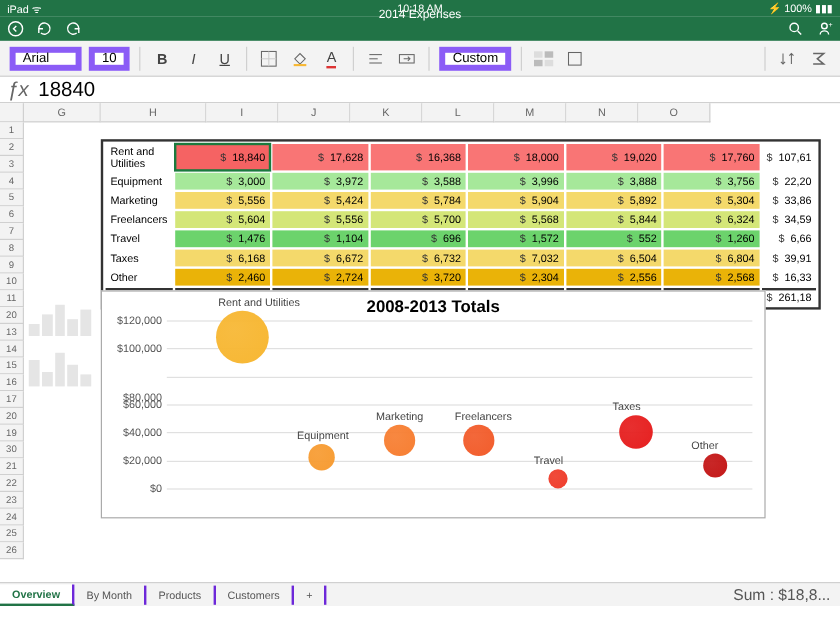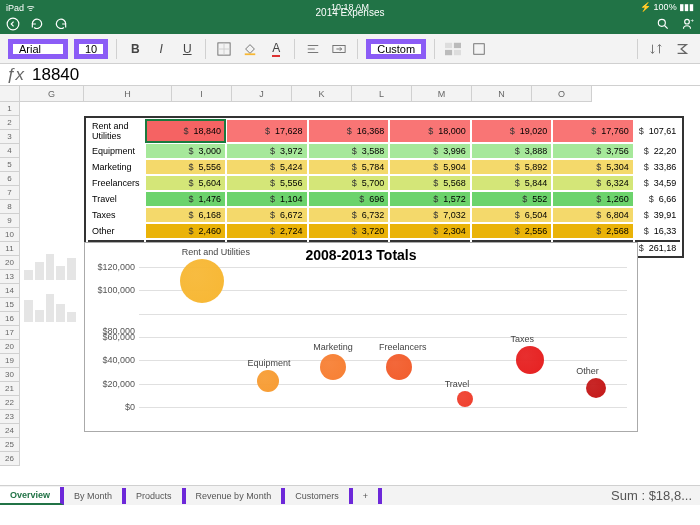--- a/index.html
+++ b/index.html
@@ -41,21 +41,21 @@
   .sel-cell { background: #f56363 !important; outline: 2px solid #1a7a3e; outline-offset: -1px; }
   .totalcol { text-align: right; padding-left: 10px; }
   .chartbox { position: absolute; left: 84px; top: 156px; width: 554px; height: 190px; border: 1px solid #aaa; background: #fff; }
   .chart-title { text-align: center; font-size: 14px; font-weight: 600; padding: 4px; }
   .chart-area { position: relative; height: 160px; margin-left: 54px; }
   .ylabel { position: absolute; left: -54px; width: 50px; text-align: right; font-size: 9px; color: #555; }
   .gridline { position: absolute; left: 0; right: 10px; height: 1px; background: #e0e0e0; }
   .bubble { position: absolute; border-radius: 50%; }
   .blabel { position: absolute; font-size: 9px; color: #444; white-space: nowrap; }
   .sheet-tabs { position: absolute; bottom: 0; left: 0; right: 0; height: 20px; background: #f3f3f3; border-top: 1px solid #d0d0d0; display: flex; align-items: center; }
-  .sheet-tabs .stab { padding: 3px 10px; font-size: 9px; color: #555; border-right: 4px solid #6d28d9; }
+  .sheet-tabs .stab { padding: 3px 10px; font-size: 9px; color: #555; border-right: 2px solid #6d28d9; }
   .sheet-tabs .stab.active { background: #fff; color: #217346; font-weight: 600; border-bottom: 2px solid #217346; }
   .sheet-tabs .sumbox { margin-left: auto; padding: 0 8px; font-size: 13px; color: #555; }
   .sparkcol { position:absolute; left:20px; top:156px; width:60px; }
   .spark { height:42px; display:flex; align-items:flex-end; gap:2px; padding:4px; opacity:0.25; }
   .spark div { background:#999; flex:1; }
   svg { overflow: visible; }
 </style>
 </head>
 <body>
 
@@ -357,18 +357,17 @@
         <div class="blabel" style="left: 371.429px; top: 67.436px;">Taxes</div>
         <div class="bubble" style="left: 447.143px; top: 110.946px; width: 20px; height: 20px; background: radial-gradient(circle at 35% 35%, rgba(196, 24, 24, 0.933), rgb(196, 24, 24));"></div>
         <div class="blabel" style="left: 437.143px; top: 98.946px;">Other</div>
       </div>
   </div>
 
   <div class="sheet-tabs" id="stabs">
       <div class="stab active">Overview</div>
       <div class="stab">By Month</div>
       <div class="stab">Products</div>
-      <div class="stab">Revenue by Month</div>
       <div class="stab">Customers</div>
       <div class="stab">+</div>
       <div class="sumbox">Sum : $18,8...</div>
     </div>
 </div>
 
 </body></html>

